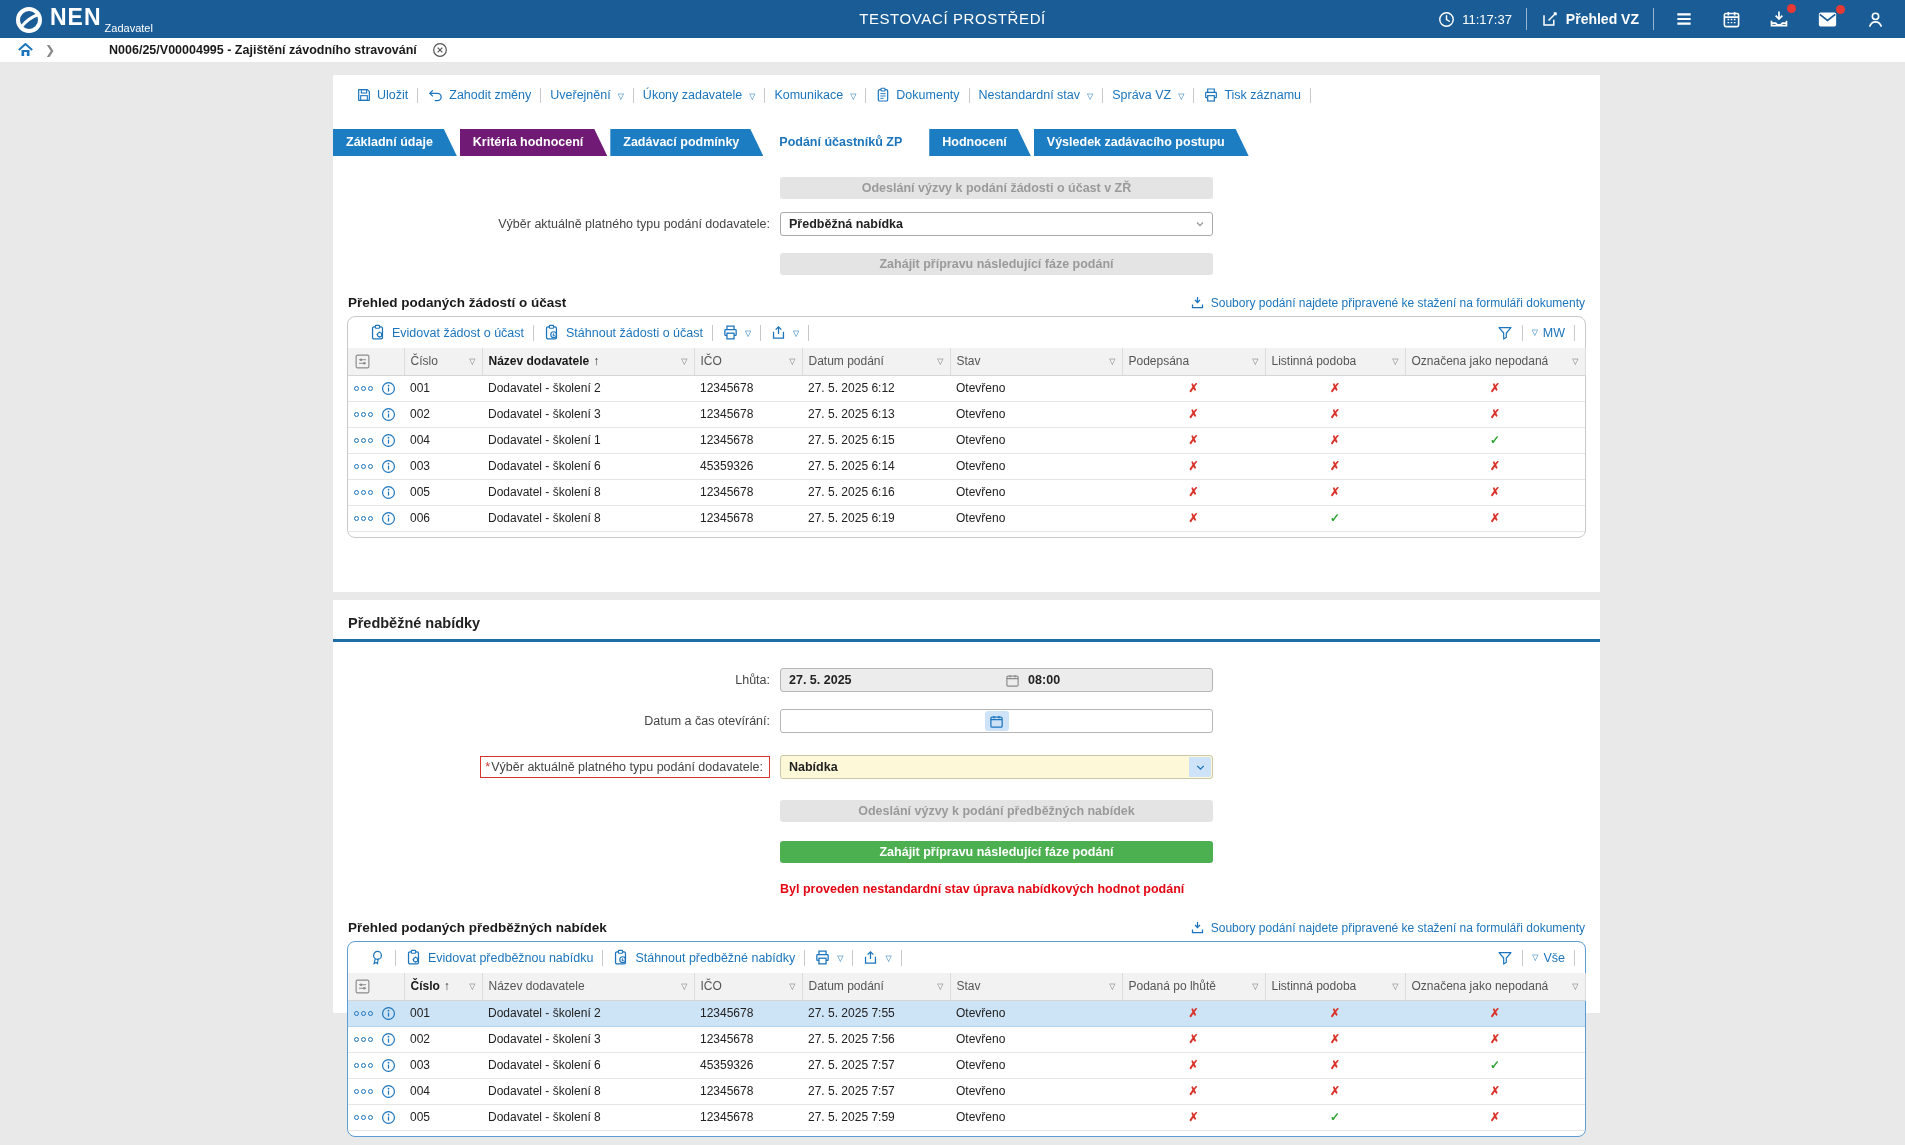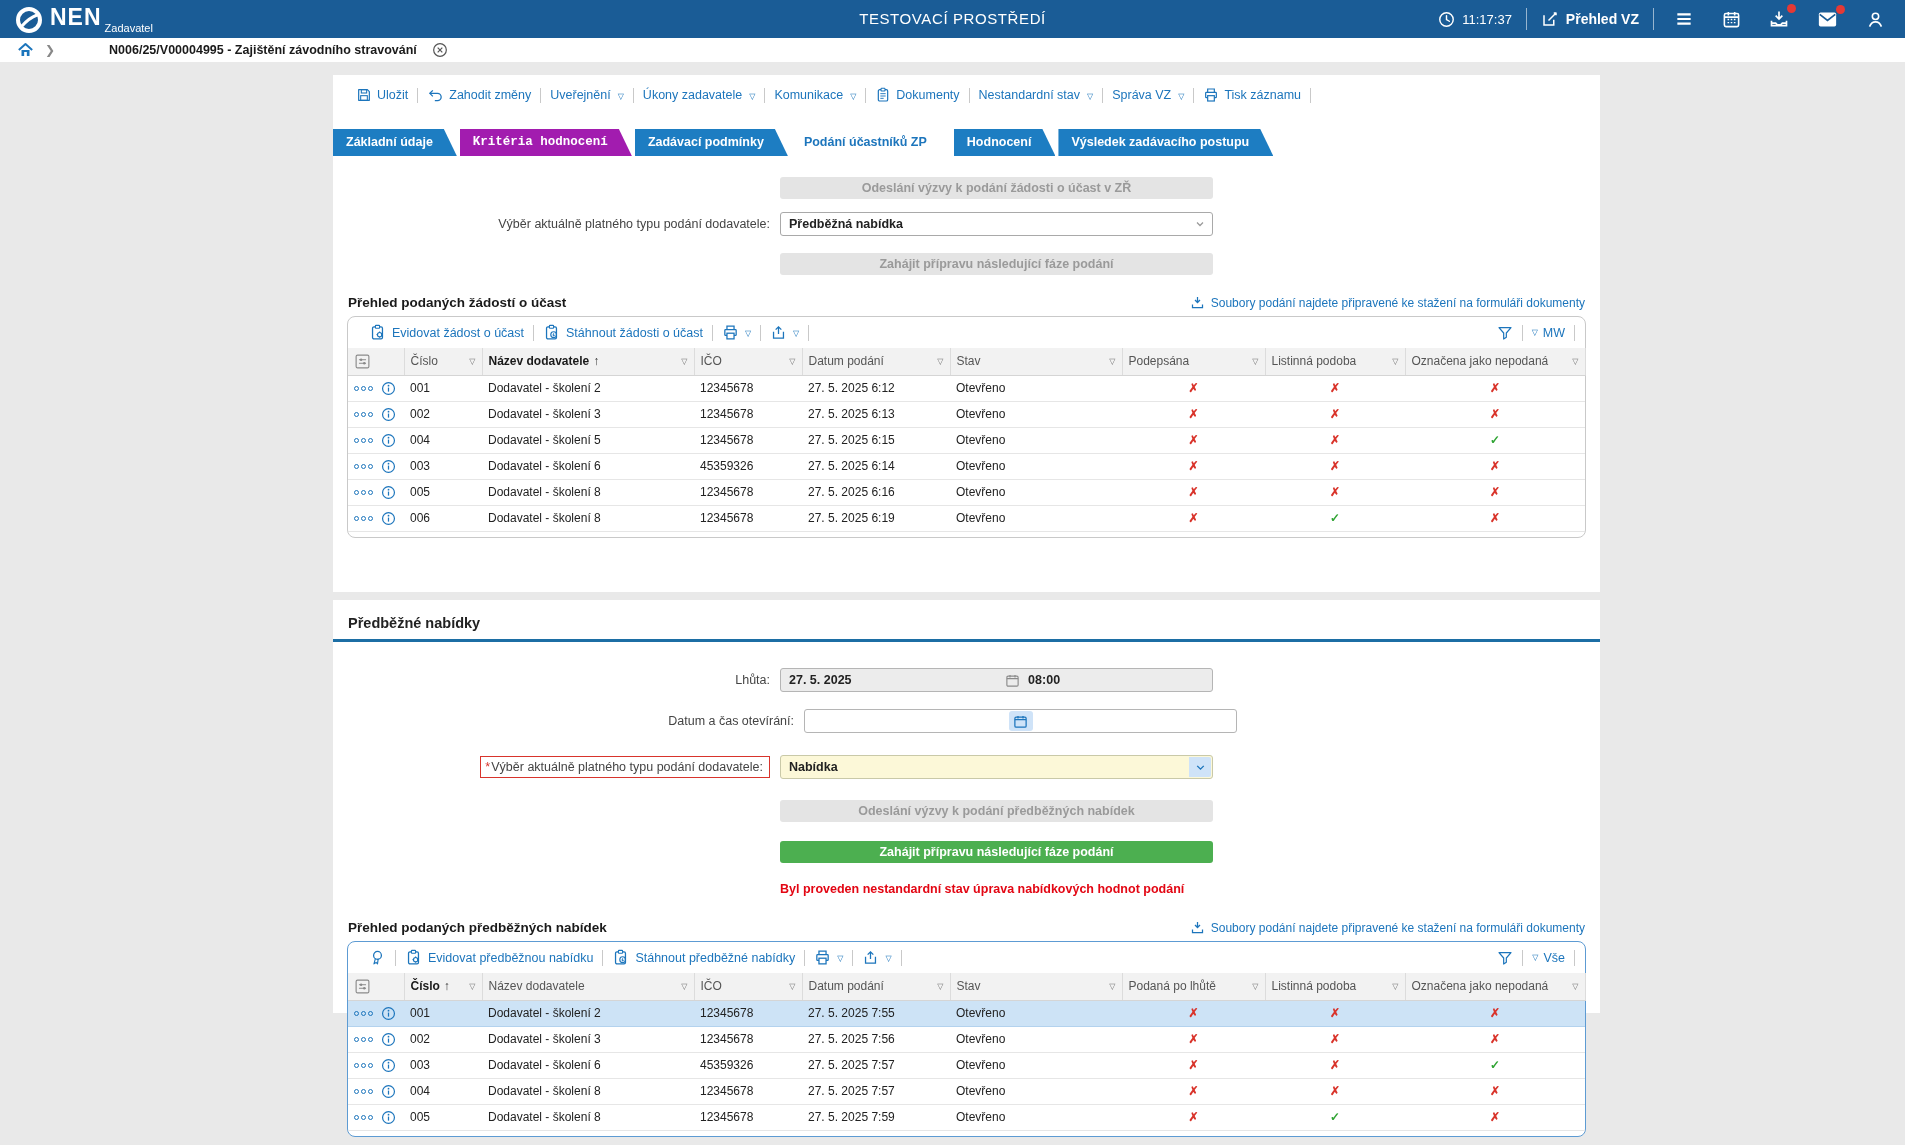--- a/index.html
+++ b/index.html
@@ -290,21 +290,21 @@
             <rect x="7" y="13" width="10" height="8" fill="#fff" stroke="#1c75bc" stroke-width="1.8"></rect>
           </svg>
         </span>
         <span>Tisk záznamu</span>
       </span>
       <span class="tb-sep"></span>
     </div>
 
   <div class="tabs" id="tabs">
       <div class="tab" style="background: rgb(29, 125, 194);">Základní údaje</div>
-      <div class="tab" style="background: #a21caf; font-family: Liberation Mono, monospace;">Kritéria hodnocení</div>
+      <div class="tab" style="background: #701a75;">Kritéria hodnocení</div>
       <div class="tab" style="background: rgb(29, 125, 194);">Zadávací podmínky</div>
       <div class="tab active">Podání účastníků ZP</div>
       <div class="tab" style="background: rgb(29, 125, 194);">Hodnocení</div>
       <div class="tab" style="background: rgb(29, 125, 194);">Výsledek zadávacího postupu</div>
     </div>
 
   <div class="form-area">
     <div class="frow">
       <div class="flabel"></div>
       <button class="btn-gray" disabled="">Odeslání výzvy k podání žádosti o účast v ZŘ</button>
@@ -503,21 +503,21 @@
               <td class="menu-cell"><span class="dots">
                   <i></i>
                   <i></i>
                   <i></i>
                 </span><span class="info-ic"><svg width="15" height="15" viewBox="0 0 24 24">
                     <circle cx="12" cy="12" r="9.5" fill="none" stroke="#1c75bc" stroke-width="1.9"></circle>
                     <circle cx="12" cy="7.5" r="1.4" fill="#1c75bc"></circle>
                     <path d="M12 10.5V17" stroke="#1c75bc" stroke-width="2"></path>
                   </svg></span></td>
               <td>004</td>
-              <td>Dodavatel - školení 5</td>
+              <td>Dodavatel - školení 1</td>
               <td>12345678</td>
               <td>27. 5. 2025 6:15</td>
               <td>Otevřeno</td>
               <td class="c-bool cross" style="color: rgb(217, 52, 43);">✗</td>
               <td class="c-bool cross" style="color: rgb(217, 52, 43);">✗</td>
               <td class="c-bool check" style="color: rgb(47, 164, 51);">✓</td>
             </tr>
             <tr class="grid-row">
               <td class="menu-cell"><span class="dots">
                   <i></i>
@@ -592,21 +592,21 @@
         <span>27. 5. 2025</span>
         <span class="dmid">
           <svg width="15" height="15" viewBox="0 0 24 24">
               <rect x="3" y="5" width="18" height="16" rx="2" fill="none" stroke="#8a8a8a" stroke-width="1.8"></rect>
               <path d="M3 9h18M8 3v4m8-4v4" stroke="#8a8a8a" stroke-width="1.8" fill="none"></path>
             </svg>
           <span>08:00</span>
         </span>
       </div>
     </div>
-    <div class="frow" style="margin-bottom:22px;margin-left:24px;">
+    <div class="frow" style="margin-bottom:22px;">
       <div class="flabel">Datum a čas otevírání:</div>
       <div class="datefield">
         <input type="text" value="" style="">
         <span class="cal-btn" style="background: rgb(207, 227, 248);">
           <svg width="15" height="15" viewBox="0 0 24 24">
               <rect x="3" y="5" width="18" height="16" rx="2" fill="none" stroke="#1c75bc" stroke-width="2"></rect>
               <path d="M3 9h18M8 3v4m8-4v4" stroke="#1c75bc" stroke-width="2" fill="none"></path>
             </svg>
         </span>
       </div>

